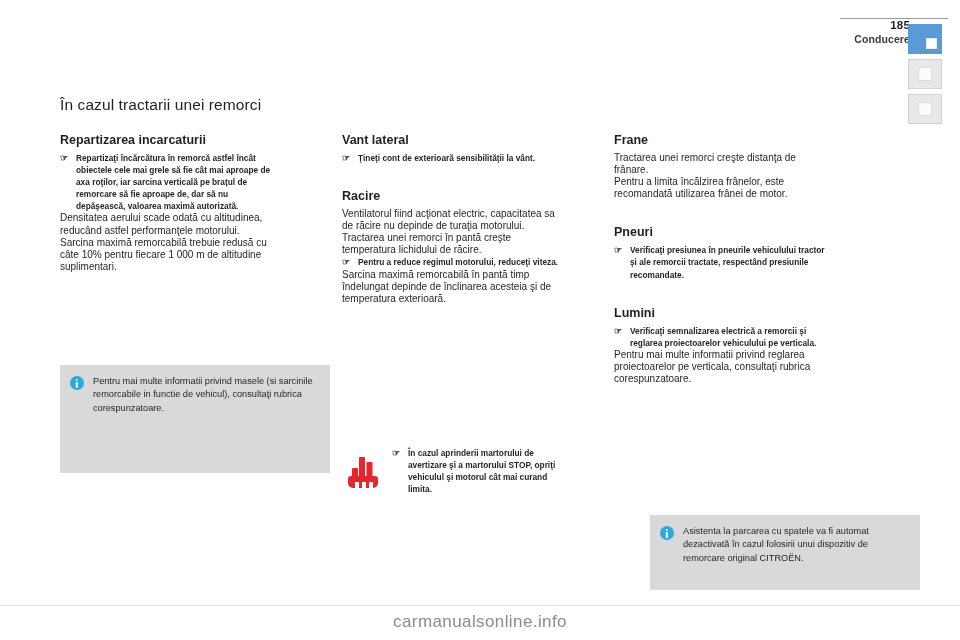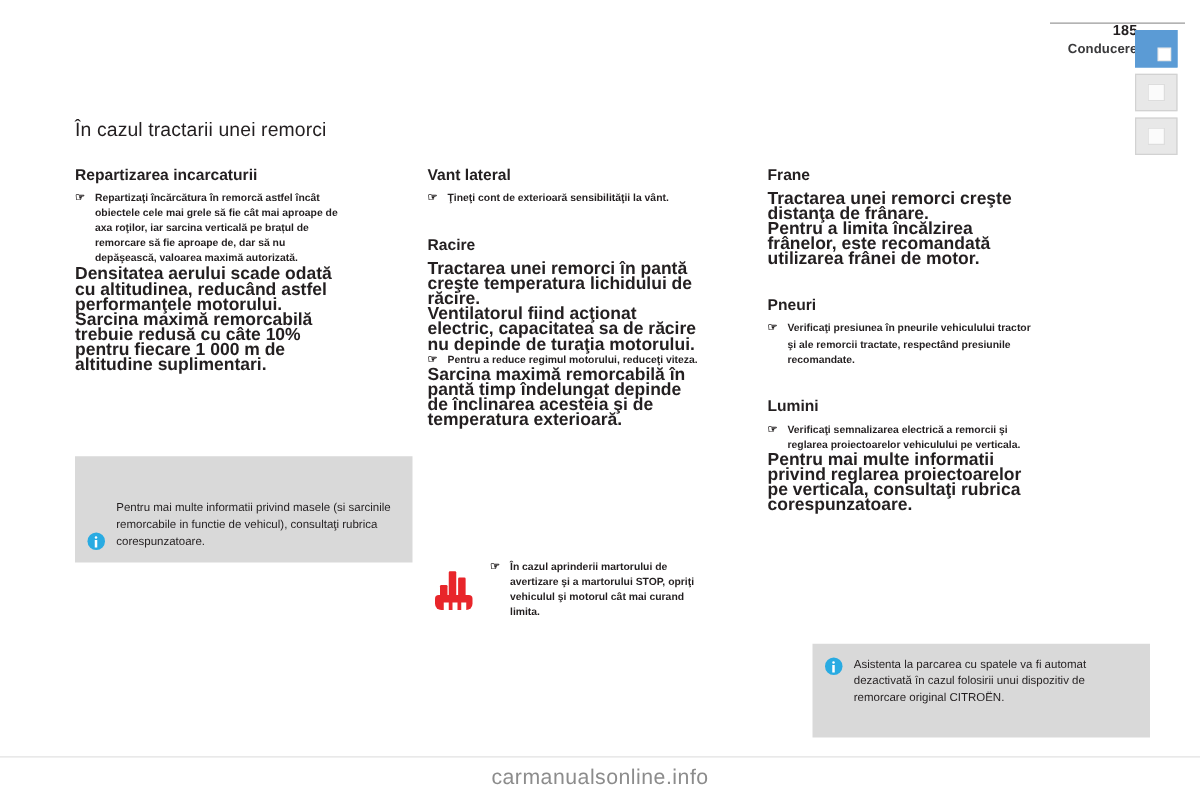--- a/index.html
+++ b/index.html
@@ -120,23 +120,23 @@
     margin: 0 0 5px 0;
     font-size: 12.5px;
     font-weight: bold;
     color: #231f20;
     letter-spacing: 0;
   }
   h2.sec-head.spaced { margin-top: 25px; }
 
   p.para {
     margin: 0 0 0 0;
-    font-size: 14px;
+    font-size: 10px;
     line-height: 12.1px;
-    font-weight: bold;
+    font-weight: normal;
     color: #231f20;
   }
 
   .bullet-row {
     display: flex;
     align-items: flex-start;
     margin: 0 0 0 0;
   }
   .bullet-glyph {
     flex: 0 0 auto;
@@ -160,22 +160,21 @@
     background: #d9d9d9;
     box-sizing: border-box;
     padding: 10px 12px 10px 10px;
     display: flex;
     align-items: flex-start;
   }
   #info-box-1 {
     left: 60px;
     top: 365px;
     width: 270px;
-    height: 85px;
-    align-items: flex-end;
+    height: 108px;
   }
   #info-box-2 {
     left: 650px;
     top: 515px;
     width: 270px;
     height: 75px;
   }
   .info-icon {
     flex: 0 0 auto;
     width: 14px;
@@ -301,22 +300,22 @@
 <div class="column" id="col-2">
   <h2 class="sec-head">Vant lateral</h2>
 
   <div class="bullet-row">
     <span class="bullet-glyph">☞</span>
     <span class="bullet-text">Ţineţi cont de exterioară sensibilităţii la vânt.</span>
   </div>
 
   <h2 class="sec-head spaced">Racire</h2>
 
+  <p class="para">Ventilatorul fiind acţionat electric, capacitatea sa de răcire nu depinde de turaţia motorului.</p>
   <p class="para">Tractarea unei remorci în pantă creşte temperatura lichidului de răcire.</p>
-  <p class="para">Ventilatorul fiind acţionat electric, capacitatea sa de răcire nu depinde de turaţia motorului.</p>
 
   <div class="bullet-row">
     <span class="bullet-glyph">☞</span>
     <span class="bullet-text">Pentru a reduce regimul motorului, reduceţi viteza.</span>
   </div>
 
   <p class="para">Sarcina maximă remorcabilă în pantă timp îndelungat depinde de înclinarea acesteia şi de temperatura exterioară.</p>
 </div>
 
 <div id="warning-block">

